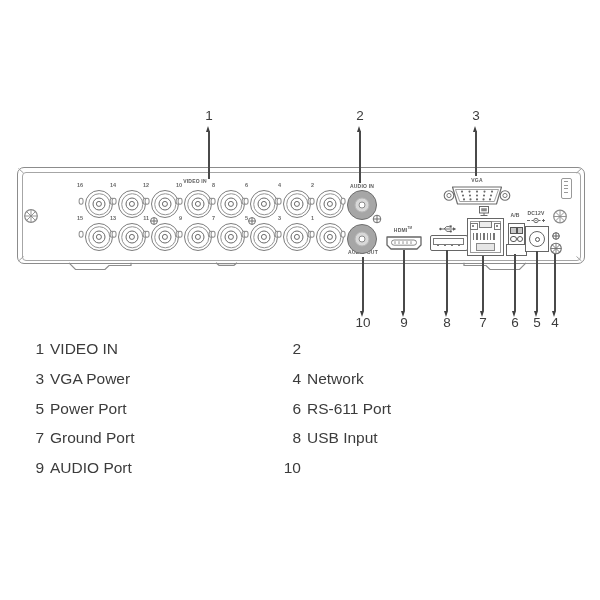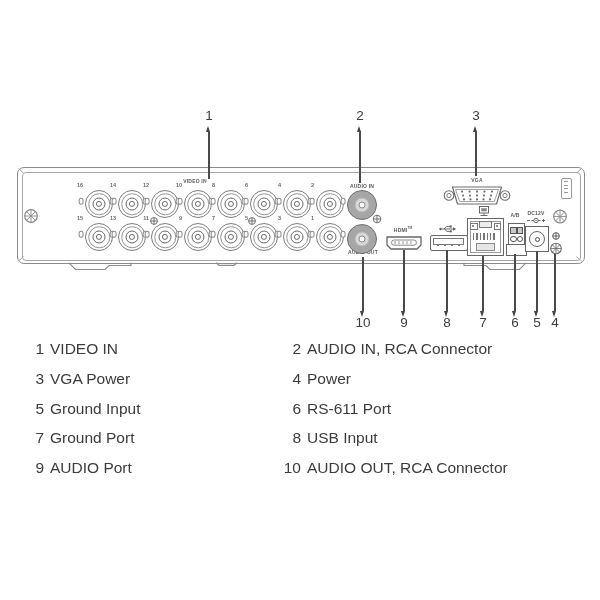--- a/index.html
+++ b/index.html
@@ -450,41 +450,39 @@
       <div class="co-num" style="left: 537px; top: 316px;">5</div>
       <div class="co-line" style="left: 554.4px; top: 254px; height: 57px;"></div>
       <div class="co-arrow down" style="left: 552.2px; top: 311px;"></div>
       <div class="co-num" style="left: 555px; top: 316px;">4</div>
     </div>
   <div id="legend-layer">
       <div class="legend-row" style="top: 341px;">
         <span class="lnum">1</span>
         <span class="llab">VIDEO IN</span>
         <span class="rnum">2</span>
-        <span class="rlab">AUDIO IN, RCA Connector</span>
       </div>
       <div class="legend-row" style="top: 370.8px;">
         <span class="lnum">3</span>
         <span class="llab">VGA Power</span>
         <span class="rnum">4</span>
-        <span class="rlab">Power</span>
+        <span class="rlab">Network</span>
       </div>
       <div class="legend-row" style="top: 400.6px;">
         <span class="lnum">5</span>
-        <span class="llab">Ground Input</span>
+        <span class="llab">Power Port</span>
         <span class="rnum">6</span>
         <span class="rlab">RS-611 Port</span>
       </div>
       <div class="legend-row" style="top: 430.4px;">
         <span class="lnum">7</span>
         <span class="llab">Ground Port</span>
         <span class="rnum">8</span>
         <span class="rlab">USB Input</span>
       </div>
       <div class="legend-row" style="top: 460.2px;">
         <span class="lnum">9</span>
         <span class="llab">AUDIO Port</span>
         <span class="rnum">10</span>
-        <span class="rlab">AUDIO OUT, RCA Connector</span>
       </div>
     </div>
 
 </div>
 
 </body></html>

